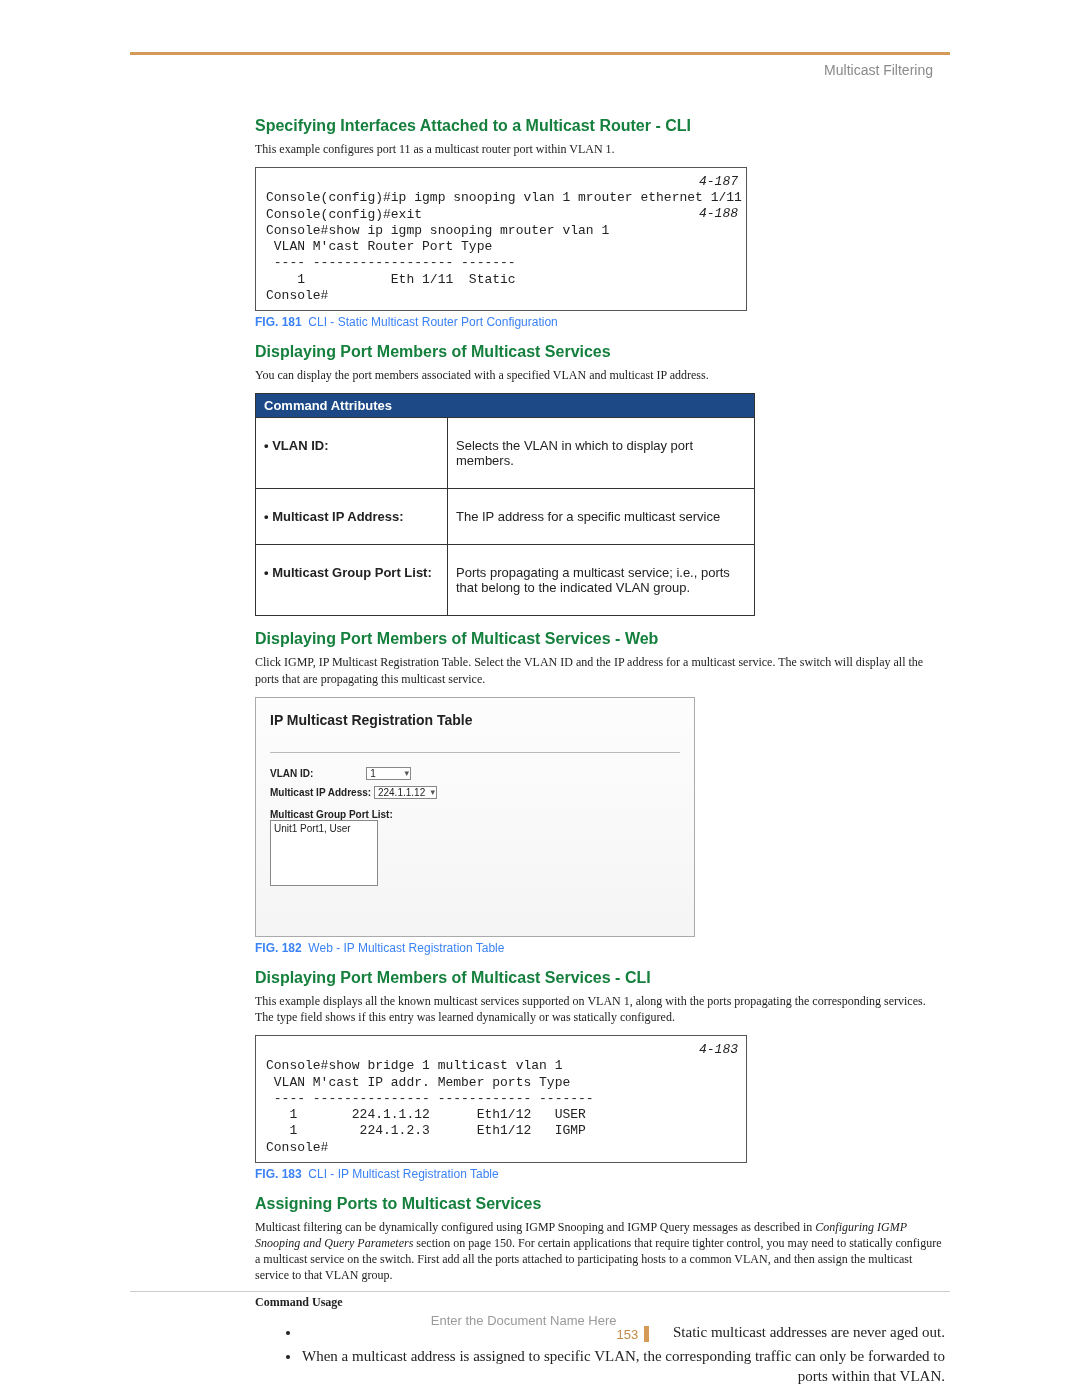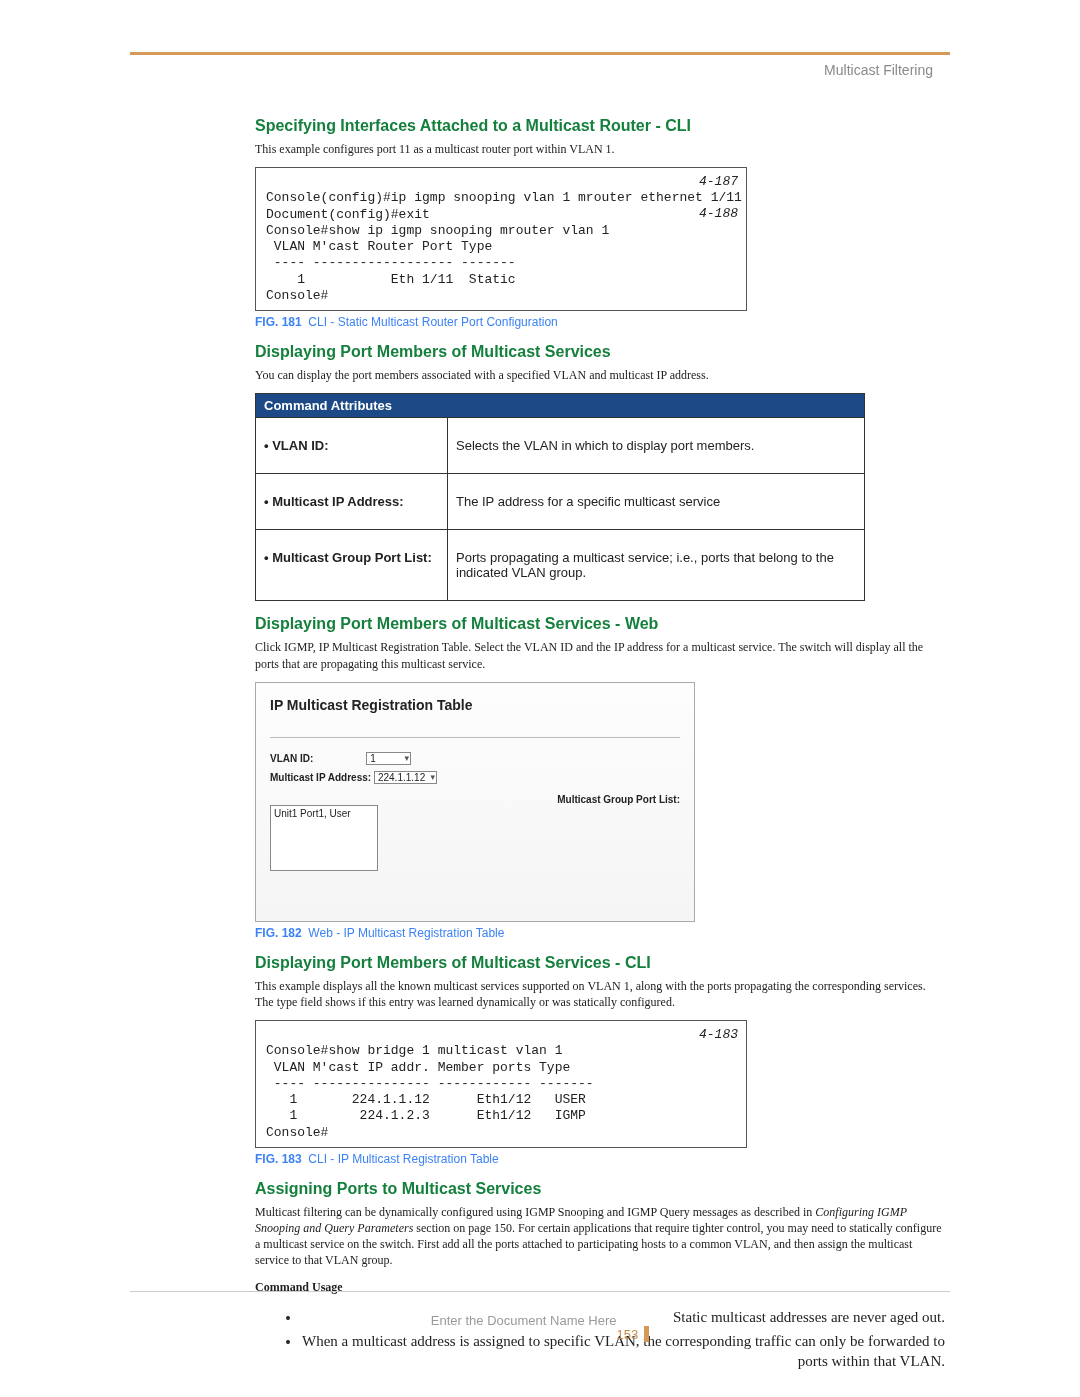--- a/index.html
+++ b/index.html
@@ -68,21 +68,21 @@
   }
   .figcap {
     font-family: Arial, Helvetica, sans-serif;
     font-size: 12px;
     color: #3b82f6;
     margin: 2px 0 14px 0;
   }
   .figcap b { font-weight: 700; }
   table.attrs {
     border-collapse: collapse;
-    width: 610px;
+    width: 500px;
     margin: 6px 0 14px 0;
     font-family: Arial, Helvetica, sans-serif;
     font-size: 13px;
   }
   table.attrs th {
     background: #1d4a86;
     color: #fff;
     text-align: left;
     padding: 4px 8px;
     font-weight: 700;
@@ -131,21 +131,20 @@
     position: absolute;
     right: 1px;
     top: 0;
     font-size: 9px;
     color: #555;
   }
   .webshot .listlabel {
     font-size: 10px;
     font-weight: 700;
     margin-top: 10px;
-    text-align: right;
   }
   .webshot .listbox {
     border: 1px solid #888;
     background: #fff;
     width: 100px;
     height: 60px;
     font-size: 10px;
     font-weight: 400;
     padding: 2px 3px;
   }
@@ -199,21 +198,21 @@
   <div class="top-rule"></div>
   <div class="header-text">Multicast Filtering</div>
 
   <div class="content">
 
     <div class="h2">Specifying Interfaces Attached to a Multicast Router - CLI</div>
     <div class="p">This example configures port 11 as a multicast router port within VLAN 1.</div>
 
     <div class="codeblock">
 <span>Console(config)#ip igmp snooping vlan 1 mrouter ethernet 1/11</span><span class="ref" style="top:6px">4-187</span>
-<span>Document(config)#exit</span>
+<span>Console(config)#exit</span>
 <span>Console#show ip igmp snooping mrouter vlan 1</span><span class="ref" style="top:38px">4-188</span>
 <span> VLAN M'cast Router Port Type</span>
 <span> ---- ------------------ -------</span>
 <span>    1           Eth 1/11  Static</span>
 <span>Console#</span></div>
     <div class="figcap"><b>FIG. 181</b>&nbsp;&nbsp;<span>CLI - Static Multicast Router Port Configuration</span></div>
 
     <div class="h2">Displaying Port Members of Multicast Services</div>
     <div class="p">You can display the port members associated with a specified VLAN and multicast IP address.</div>
 

